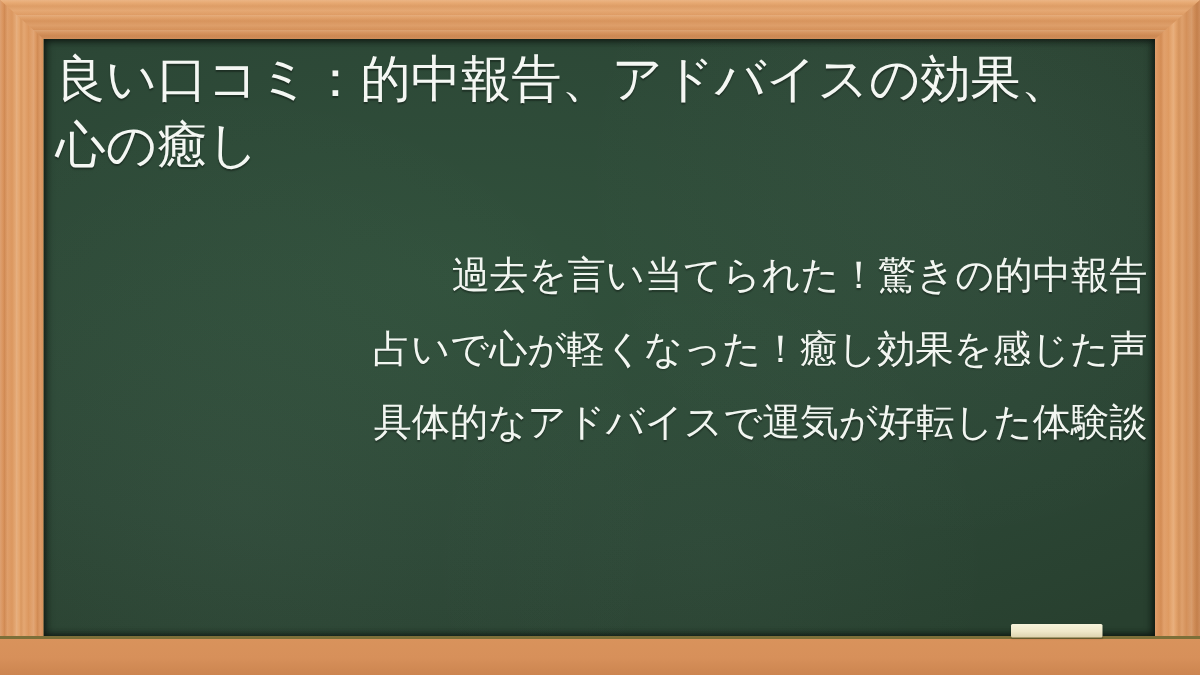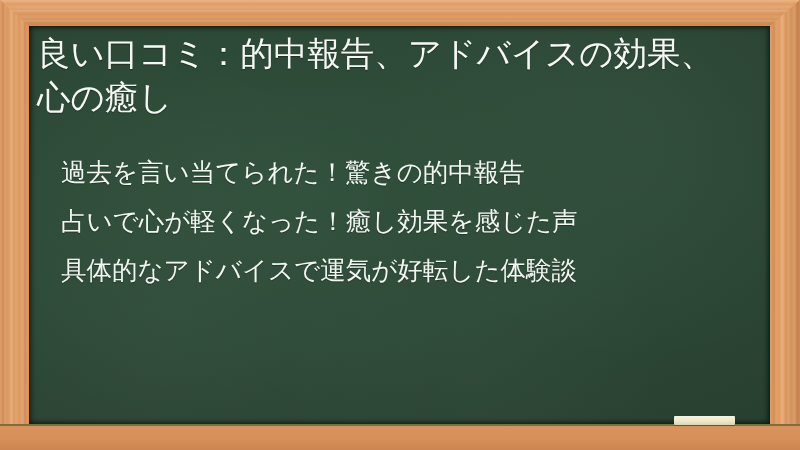--- a/index.html
+++ b/index.html
@@ -159,23 +159,24 @@
     letter-spacing: 0px;
     text-shadow: 0 1px 1px rgba(0,0,0,0.35);
     font-family: Liberation Sans, sans-serif;
   }
 
   .board-list {
     position: absolute;
     left: 0;
     top: 128px;
     width: 720px;
-    margin: 4px;
+    margin: 16px;
     padding: 0;
     list-style: none;
+    text-align: right;
   }
   .board-list-item {
     color: #f2f6f1;
     font-size: 25.5px;
     font-weight: 400;
     line-height: 28px;
     padding: 0 0 0 28px;
     margin: 0 0 21px 0;
     text-shadow: 0 1px 1px rgba(0,0,0,0.32);
     white-space: nowrap;

